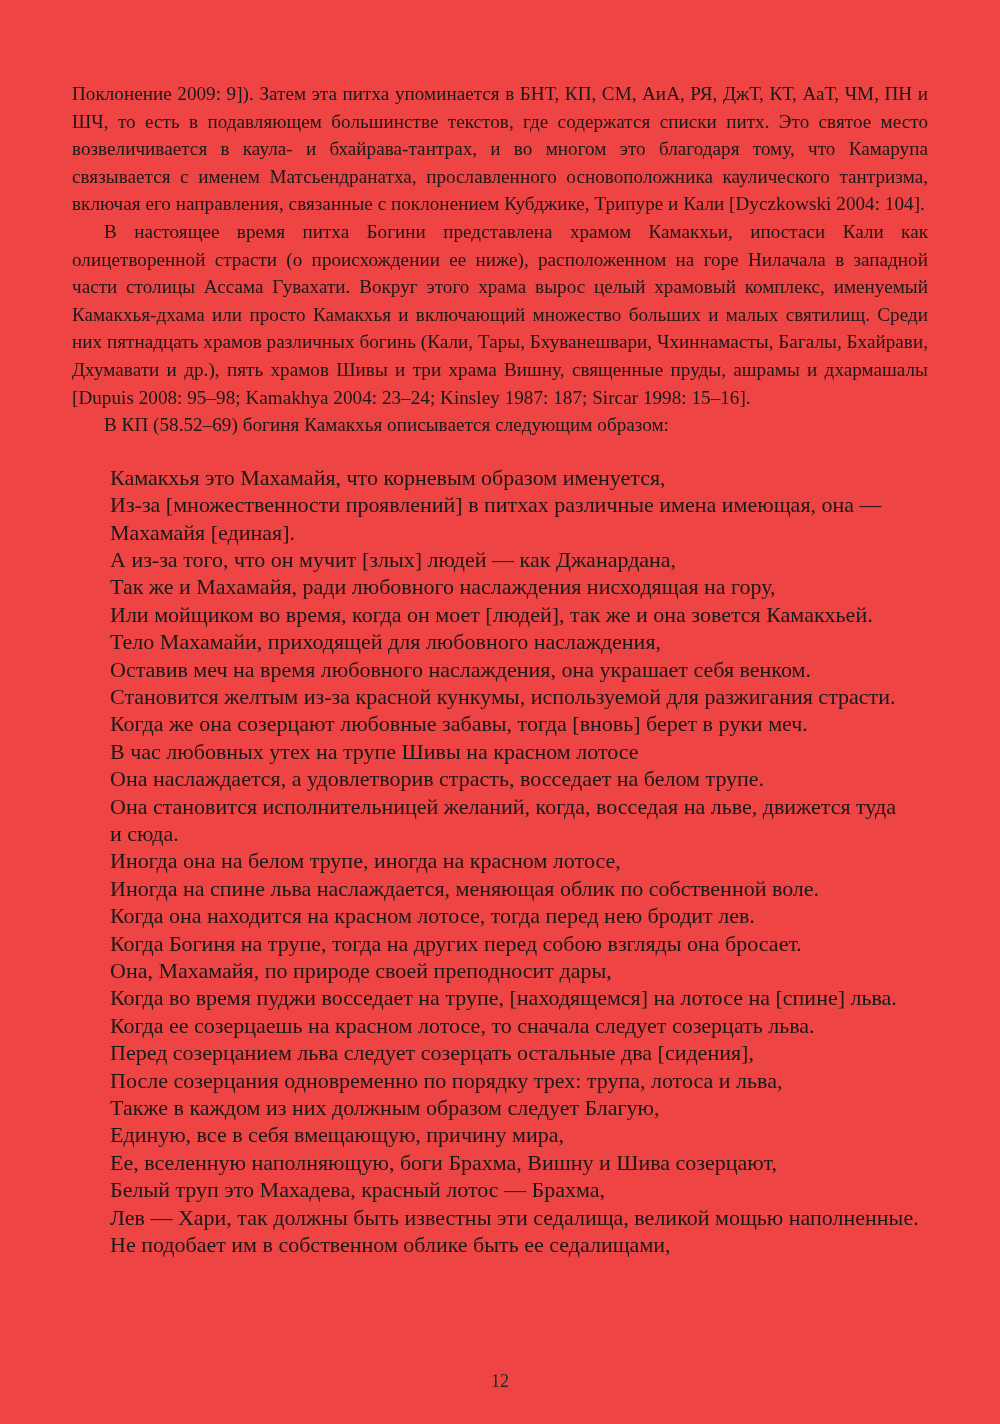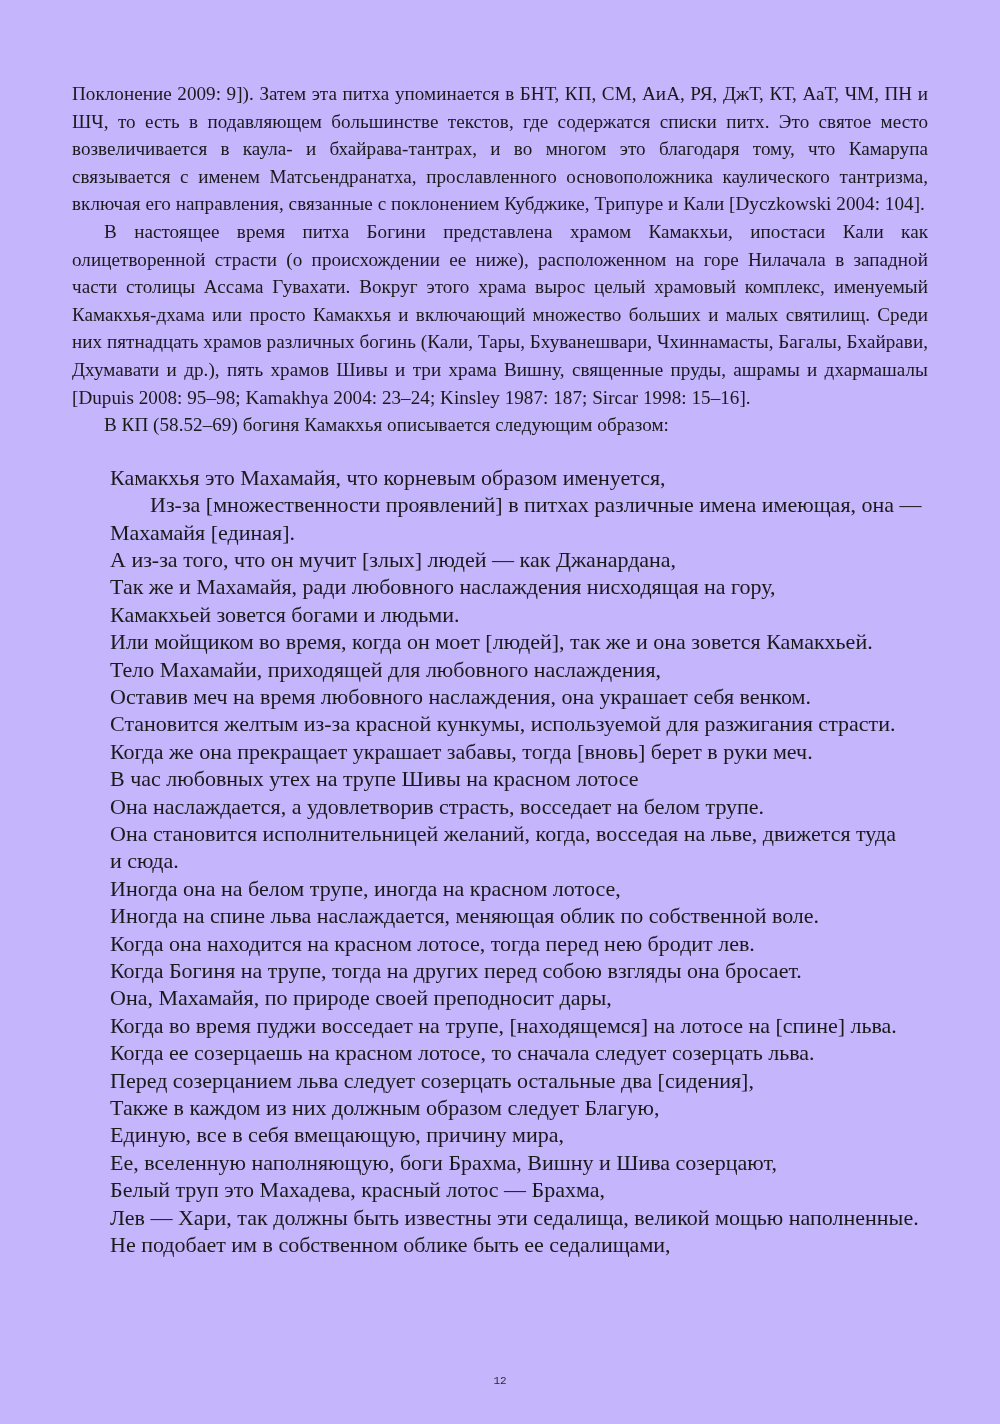--- a/index.html
+++ b/index.html
@@ -15,21 +15,21 @@
     font-family: "Liberation Serif", "DejaVu Serif", serif;
     color: #1a1a1a;
     overflow: hidden;
   }
   .page {
     position: absolute;
     left: 0;
     top: 0;
     width: 1000px;
     height: 1424px;
-    background: #c4b5fd;
+    background: #ef4444;
   }
   .content {
     position: absolute;
     left: 72px;
     top: 80px;
     width: 856px;
   }
   .body-par {
     font-size: 19.1px;
     line-height: 27.6px;
@@ -52,70 +52,68 @@
   .verse-line {
     font-size: 22px;
     line-height: 27.4px;
     text-align: left;
     margin: 0;
     white-space: normal;
   }
   .verse-line.justify {
     text-align: justify;
     text-justify: inter-word;
-    margin-left: 40px;
   }
   .page-number {
     position: absolute;
     left: 0;
     top: 1372px;
     width: 1000px;
     text-align: center;
-    font-size: 11px;
+    font-size: 18px;
     line-height: 18px;
     color: #2a2a2a;
-    font-family: Liberation Mono, monospace;
   }
 </style>
 </head>
 <body>
 
 <div class="page">
   <div class="content">
 
     <p class="body-par">Поклонение 2009: 9]). Затем эта питха упоминается в БНТ, КП, СМ, АиА, РЯ, ДжТ, КТ, АаТ, ЧМ, ПН и ШЧ, то есть в подавляющем большинстве текстов, где содержатся списки питх. Это святое место возвеличивается в каула- и бхайрава-тантрах, и во многом это благодаря тому, что Камарупа связывается с именем Матсьендранатха, прославленного основоположника каулического тантризма, включая его направления, связанные с поклонением Кубджике, Трипуре и Кали [Dyczkowski 2004: 104].</p>
 
     <p class="body-par indent">В настоящее время питха Богини представлена храмом Камакхьи, ипостаси Кали как олицетворенной страсти (о происхождении ее ниже), расположенном на горе Нилачала в западной части столицы Ассама Гувахати. Вокруг этого храма вырос целый храмовый комплекс, именуемый Камакхья-дхама или просто Камакхья и включающий множество больших и малых святилищ. Среди них пятнадцать храмов различных богинь (Кали, Тары, Бхуванешвари, Чхиннамасты, Багалы, Бхайрави, Дхумавати и др.), пять храмов Шивы и три храма Вишну, священные пруды, ашрамы и дхармашалы [Dupuis 2008: 95–98; Kamakhya 2004: 23–24; Kinsley 1987: 187; Sircar 1998: 15–16].</p>
 
     <p class="body-par indent">В КП (58.52–69) богиня Камакхья описывается следующим образом:</p>
 
     <div class="verse-block">
       <p class="verse-line">Камакхья это Махамайя, что корневым образом именуется,</p>
       <p class="verse-line justify">Из-за [множественности проявлений] в питхах различные имена имеющая, она —</p>
       <p class="verse-line">Махамайя [единая].</p>
       <p class="verse-line">А из-за того, что он мучит [злых] людей — как Джанардана,</p>
       <p class="verse-line">Так же и Махамайя, ради любовного наслаждения нисходящая на гору,</p>
-      <p class="verse-line">Камакхьей зовется богами и людьми.</p>
       <p class="verse-line">Или мойщиком во время, когда он моет [людей], так же и она зовется Камакхьей.</p>
       <p class="verse-line">Тело Махамайи, приходящей для любовного наслаждения,</p>
       <p class="verse-line">Оставив меч на время любовного наслаждения, она украшает себя венком.</p>
       <p class="verse-line">Становится желтым из-за красной кункумы, используемой для разжигания страсти.</p>
-      <p class="verse-line">Когда же она прекращает украшает забавы, тогда [вновь] берет в руки меч.</p>
+      <p class="verse-line">Когда же она созерцают любовные забавы, тогда [вновь] берет в руки меч.</p>
       <p class="verse-line">В час любовных утех на трупе Шивы на красном лотосе</p>
       <p class="verse-line">Она наслаждается, а удовлетворив страсть, восседает на белом трупе.</p>
       <p class="verse-line">Она становится исполнительницей желаний, когда, восседая на льве, движется туда</p>
       <p class="verse-line">и сюда.</p>
       <p class="verse-line">Иногда она на белом трупе, иногда на красном лотосе,</p>
       <p class="verse-line">Иногда на спине льва наслаждается, меняющая облик по собственной воле.</p>
       <p class="verse-line">Когда она находится на красном лотосе, тогда перед нею бродит лев.</p>
       <p class="verse-line">Когда Богиня на трупе, тогда на других перед собою взгляды она бросает.</p>
       <p class="verse-line">Она, Махамайя, по природе своей преподносит дары,</p>
       <p class="verse-line">Когда во время пуджи восседает на трупе, [находящемся] на лотосе на [спине] льва.</p>
       <p class="verse-line">Когда ее созерцаешь на красном лотосе, то сначала следует созерцать льва.</p>
       <p class="verse-line">Перед созерцанием льва следует созерцать остальные два [сидения],</p>
+      <p class="verse-line">После созерцания одновременно по порядку трех: трупа, лотоса и льва,</p>
       <p class="verse-line">Также в каждом из них должным образом следует Благую,</p>
       <p class="verse-line">Единую, все в себя вмещающую, причину мира,</p>
       <p class="verse-line">Ее, вселенную наполняющую, боги Брахма, Вишну и Шива созерцают,</p>
       <p class="verse-line">Белый труп это Махадева, красный лотос — Брахма,</p>
       <p class="verse-line">Лев — Хари, так должны быть известны эти седалища, великой мощью наполненные.</p>
       <p class="verse-line">Не подобает им в собственном облике быть ее седалищами,</p>
     </div>
 
   </div>
 

